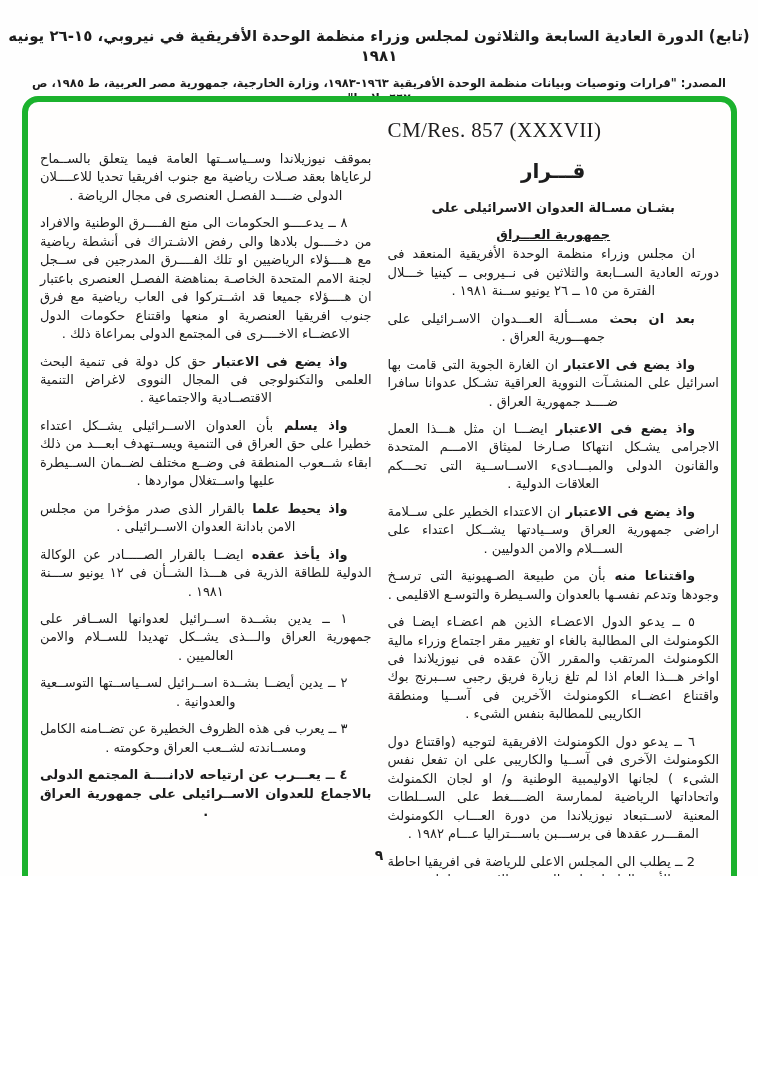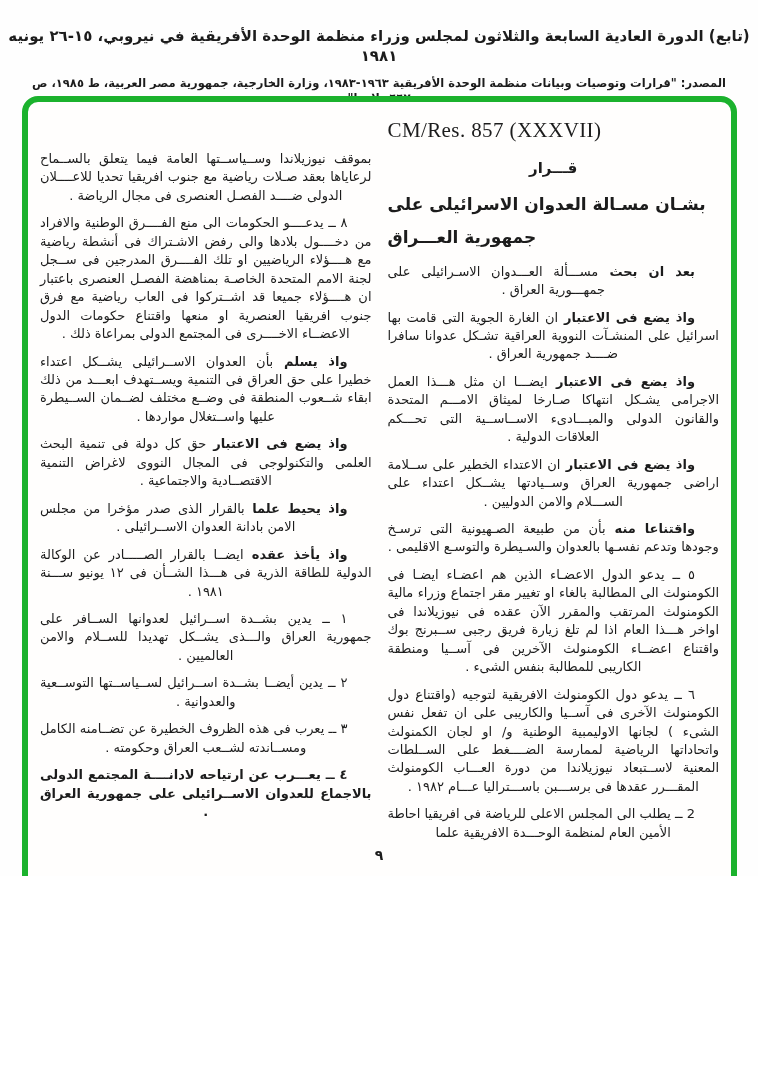--- a/index.html
+++ b/index.html
@@ -22,23 +22,23 @@
     margin:0 0 9px 0;font-size:13px;line-height:1.42;
     text-align:justify;text-align-last:center;text-indent:24px;
   }
   .para.no-indent{text-indent:0;margin-top:36px;}
   .para.bold{font-weight:bold;}
   .para b{font-weight:bold;}
   .res-number{
     direction:ltr;text-align:left;font-family:"Liberation Serif","DejaVu Serif",serif;
     font-size:21px;margin:4px 0 16px 0;letter-spacing:.4px;
   }
-  .res-title{text-align:center;font-weight:bold;font-size:15px;margin:0 0 16px 0;}
-  .res-subtitle{text-align:left;font-weight:bold;font-size:17px;margin:0 0 9px 0;line-height:1.4;}
-  .res-subtitle.last{margin-bottom:13px;}
+  .res-title{text-align:center;font-weight:bold;font-size:20px;margin:0 0 16px 0;}
+  .res-subtitle{text-align:center;font-weight:bold;font-size:13px;margin:0 0 9px 0;line-height:1.4;}
+  .res-subtitle.last{margin-bottom:1px;text-decoration:underline;}
   .page-number{
     position:absolute;left:0;right:0;bottom:13px;text-align:center;
     font-size:14px;font-weight:bold;
   }
 </style>
 </head>
 <body>
 
 <div class="page">
 
@@ -48,37 +48,38 @@
   </div>
 
   <div class="frame">
 
     <div class="col">
       <div class="res-number">CM/Res. 857 (XXXVII)</div>
       <div class="res-title">قـــرار</div>
       <div class="res-subtitle">بشـان مسـالة العدوان الاسرائيلى على</div>
       <div class="res-subtitle last">جمهورية العـــراق</div>
       <div id="right-paragraphs">
+          <p class="para">ان مجلس وزراء منظمة الوحدة الأفريقية المنعقد فى دورته العادية الســابعة والثلاثين فى نــيروبى ــ كينيا خـــلال الفترة من ١٥ ــ ٢٦ يونيو ســنة ١٩٨١ .</p>
           <p class="para"><b>بعد ان بحث </b>مســـألة العـــدوان الاسـرائيلى على جمهـــورية العراق .</p>
           <p class="para"><b>واذ يضع فى الاعتبار </b>ان الغارة الجوية التى قامت بها اسرائيل على المنشـآت النووية العراقية تشـكل عدوانا سافرا ضــــد جمهورية العراق .</p>
           <p class="para"><b>واذ يضع فى الاعتبار </b>ايضـــا ان مثل هـــذا العمل الاجرامى يشـكل انتهاكا صـارخا لميثاق الامـــم المتحدة والقانون الدولى والمبـــادىء الاســاســية التى تحـــكم العلاقات الدولية .</p>
           <p class="para"><b>واذ يضع فى الاعتبار </b>ان الاعتداء الخطير على ســلامة اراضى جمهورية العراق وســيادتها يشــكل اعتداء على الســـلام والامن الدوليين .</p>
           <p class="para"><b>واقتناعا منه </b>بأن من طبيعة الصـهيونية التى ترسـخ وجودها وتدعم نفسـها بالعدوان والسـيطرة والتوسـع الاقليمى .</p>
           <p class="para">٥ ــ يدعو الدول الاعضـاء الذين هم اعضـاء ايضـا فى الكومنولث الى المطالبة بالغاء او تغيير مقر اجتماع وزراء مالية الكومنولث المرتقب والمقرر الآن عقده فى نيوزيلاندا فى اواخر هـــذا العام اذا لم تلغ زيارة فريق رجبى ســبرنج بوك واقتناع اعضــاء الكومنولث الآخرين فى آســيا ومنطقة الكاريبى للمطالبة بنفس الشىء .</p>
           <p class="para">٦ ــ يدعو دول الكومنولث الافريقية لتوجيه (واقتناع دول الكومنولث الآخرى فى آســيا والكاريبى على ان تفعل نفس الشىء ) لجانها الاوليمبية الوطنية و/ او لجان الكمنولث واتحاداتها الرياضية لممارسة الضــــغط على الســلطات المعنية لاســتبعاد نيوزيلاندا من دورة العـــاب الكومنولث المقـــرر عقدها فى برســـبن باســـتراليا عـــام ١٩٨٢ .</p>
           <p class="para">2 ــ يطلب الى المجلس الاعلى للرياضة فى افريقيا احاطة الأمين العام لمنظمة الوحـــدة الافريقية علما</p>
         </div>
     </div>
 
     <div class="col">
       <div id="left-paragraphs">
           <p class="para no-indent">بموقف نيوزيلاندا وســياســتها العامة فيما يتعلق بالســماح لرعاياها بعقد صـلات رياضية مع جنوب افريقيا تحديا للاعــــلان الدولى ضــــد الفصـل العنصرى فى مجال الرياضة .</p>
           <p class="para">٨ ــ يدعــــو الحكومات الى منع الفــــرق الوطنية والافراد من دخــــول بلادها والى رفض الاشـتراك فى أنشطة رياضية مع هــــؤلاء الرياضيين او تلك الفــــرق المدرجين فى ســجل لجنة الامم المتحدة الخاصـة بمناهضة الفصـل العنصرى باعتبار ان هــــؤلاء جميعا قد اشــتركوا فى العاب رياضية مع فرق جنوب افريقيا العنصرية او منعها واقتناع حكومات الدول الاعضــاء الاخــــرى فى المجتمع الدولى بمراعاة ذلك .</p>
+          <p class="para"><b>واذ يضع فى الاعتبار </b>حق كل دولة فى تنمية البحث العلمى والتكنولوجى فى المجال النووى لاغراض التنمية الاقتصــادية والاجتماعية .</p>
           <p class="para"><b>واذ يسلم </b>بأن العدوان الاســرائيلى يشــكل اعتداء خطيرا على حق العراق فى التنمية ويســتهدف ابعـــد من ذلك ابقاء شــعوب المنطقة فى وضــع مختلف لضــمان الســيطرة عليها واســتغلال مواردها .</p>
-          <p class="para"><b>واذ يضع فى الاعتبار </b>حق كل دولة فى تنمية البحث العلمى والتكنولوجى فى المجال النووى لاغراض التنمية الاقتصــادية والاجتماعية .</p>
           <p class="para"><b>واذ يحيط علما </b>بالقرار الذى صدر مؤخرا من مجلس الامن بادانة العدوان الاســرائيلى .</p>
           <p class="para"><b>واذ يأخذ عقده </b>ايضــا بالقرار الصـــــادر عن الوكالة الدولية للطاقة الذرية فى هـــذا الشــأن فى ١٢ يونيو ســـنة ١٩٨١ .</p>
           <p class="para">١ ــ يدين بشــدة اســرائيل لعدوانها الســافر على جمهورية العراق والـــذى يشــكل تهديدا للســلام والامن العالميين .</p>
           <p class="para">٢ ــ يدين أيضــا بشــدة اســرائيل لســياســتها التوســعية والعدوانية .</p>
           <p class="para">٣ ــ يعرب فى هذه الظروف الخطيرة عن تضــامنه الكامل ومســاندته لشــعب العراق وحكومته .</p>
           <p class="para bold">٤ ــ يعـــرب عن ارتياحه لادانــــة المجتمع الدولى بالاجماع للعدوان الاســرائيلى على جمهورية العراق .</p>
         </div>
     </div>
 
   </div>

